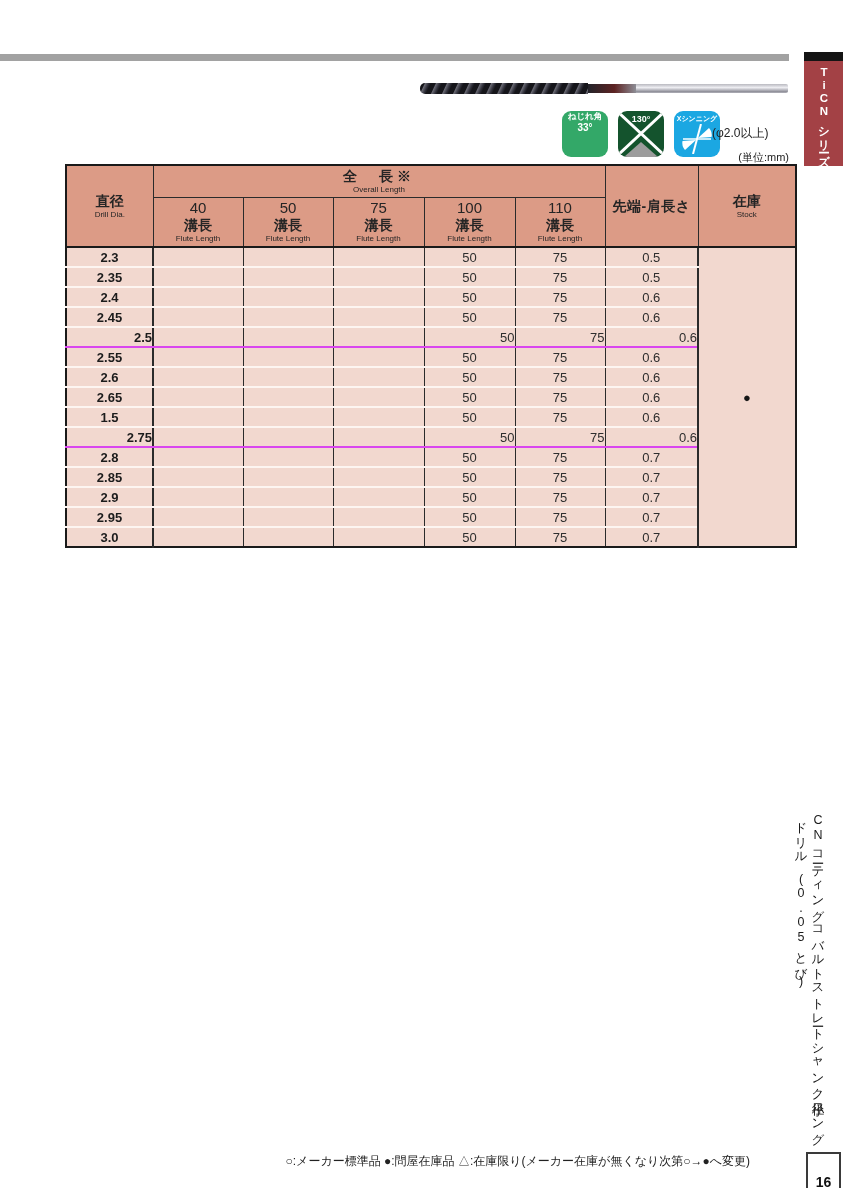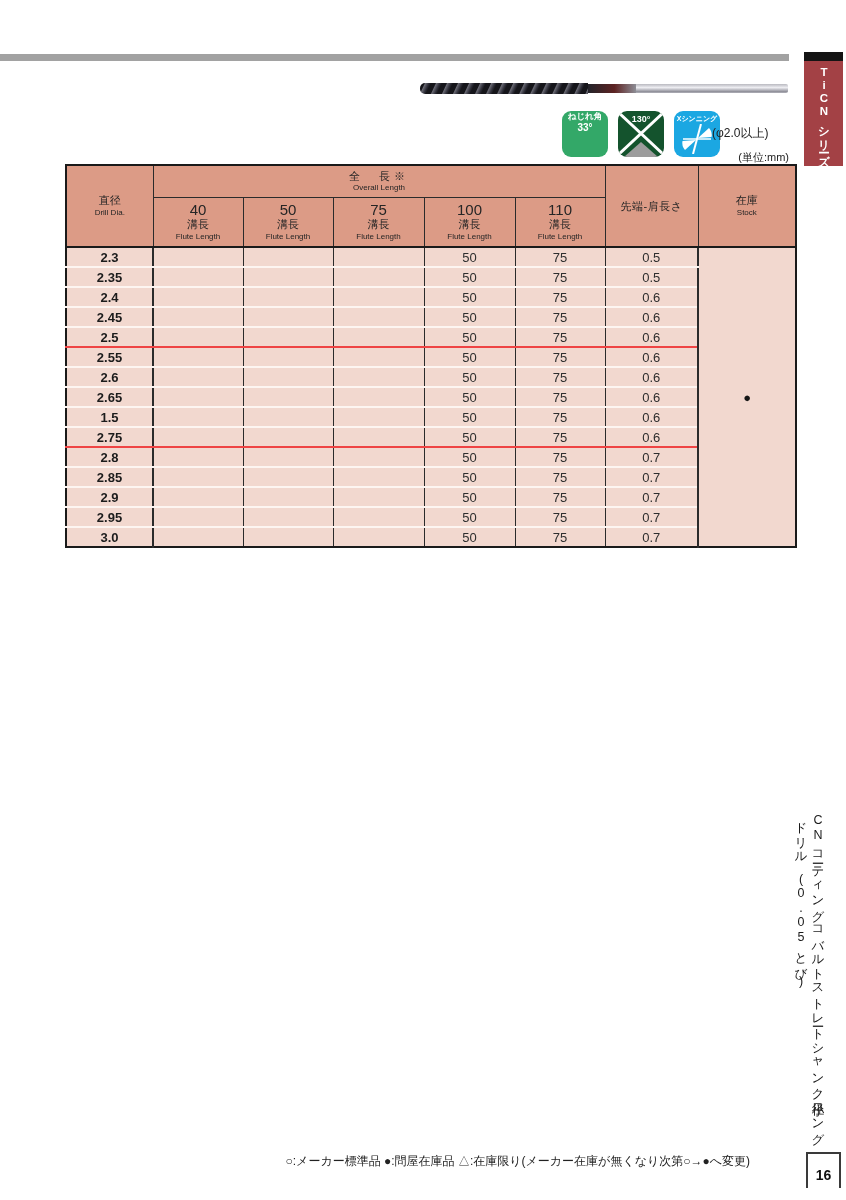--- a/index.html
+++ b/index.html
@@ -42,40 +42,40 @@
   .unit-note { position:absolute; right:57px; top:150px; font-size:11px; color:#222; }
 
   
   .spec-table { position:absolute; left:65px; top:164px; width:730px; border-collapse:collapse; table-layout:fixed;
     background:#f2d8cf; color:#2e2e2e; border:2.5px solid #1a1a1a; }
   .spec-table th { background:#dc9b86; border:1.5px solid #2b2b2b; padding:0; vertical-align:middle; color:#252525; }
   .spec-table .rs2 { border-bottom:2.5px solid #1a1a1a; }
   .spec-table .sub-row th { border-bottom:2.5px solid #1a1a1a; }
   .group-row { height:32px; }
   .sub-row { height:50px; }
-  .spec-table th .jp { font-weight:normal; font-size:11px; line-height:1.15; }
+  .spec-table th .jp { font-weight:bold; font-size:14px; line-height:1.15; }
   .th-overall .jp { font-size:14px; letter-spacing:4px; }
   .spec-table th .en { font-weight:normal; font-size:8px; line-height:1.2; margin-top:1px; }
   .th-flute .num { font-size:15px; font-weight:normal; line-height:1.1; }
   .th-flute .jp { font-size:12px; }
   .th-tip .jp { font-size:12.5px; letter-spacing:0.5px; }
   .spec-table tbody tr { height:20px; }
   .spec-table td { border-left:1.5px solid #2b2b2b; border-right:1.5px solid #2b2b2b; border-top:none;
     border-bottom:2px solid #fdf5f1; text-align:center; font-size:13px; padding:0; }
   .spec-table tbody tr:last-child td { border-bottom:none; }
-  .spec-table tr.group-end td { border-bottom:2px solid #ef4444; }
+  .spec-table tr.group-end td { border-bottom:2px solid #d946ef;text-align:right; }
   .td-dia { font-weight:bold; color:#1c1c1c; border-right-width:2px !important; }
   .td-stock { border-bottom:none !important; border-left:2px solid #2b2b2b !important; font-size:15px; color:#161616; vertical-align:middle; }
 
   
   .side-title { position:absolute; top:813px; right:20px; writing-mode:vertical-rl; text-orientation:upright;
     font-size:12.5px; color:#1a1a1a; letter-spacing:0.5px; height:340px; }
   .footer-legend { position:absolute; top:1153px; right:96px; font-size:12px; color:#222; }
   .page-box { position:absolute; left:806px; top:1152px; width:35px; height:36px; border:2px solid #3a3a3a; border-bottom:none;
-    text-align:center; font-weight:bold; font-size:14px; color:#111; padding-top:13px; }
+    text-align:center; font-weight:bold; font-size:14px; color:#111; padding-top:20px; }
 </style>
 </head>
 <body>
 
 <div class="page">
 
   <div class="top-rule"></div>
   <div class="tab-topbar"></div>
   <div class="series-tab">
     <span>TiCNシリーズ</span>

